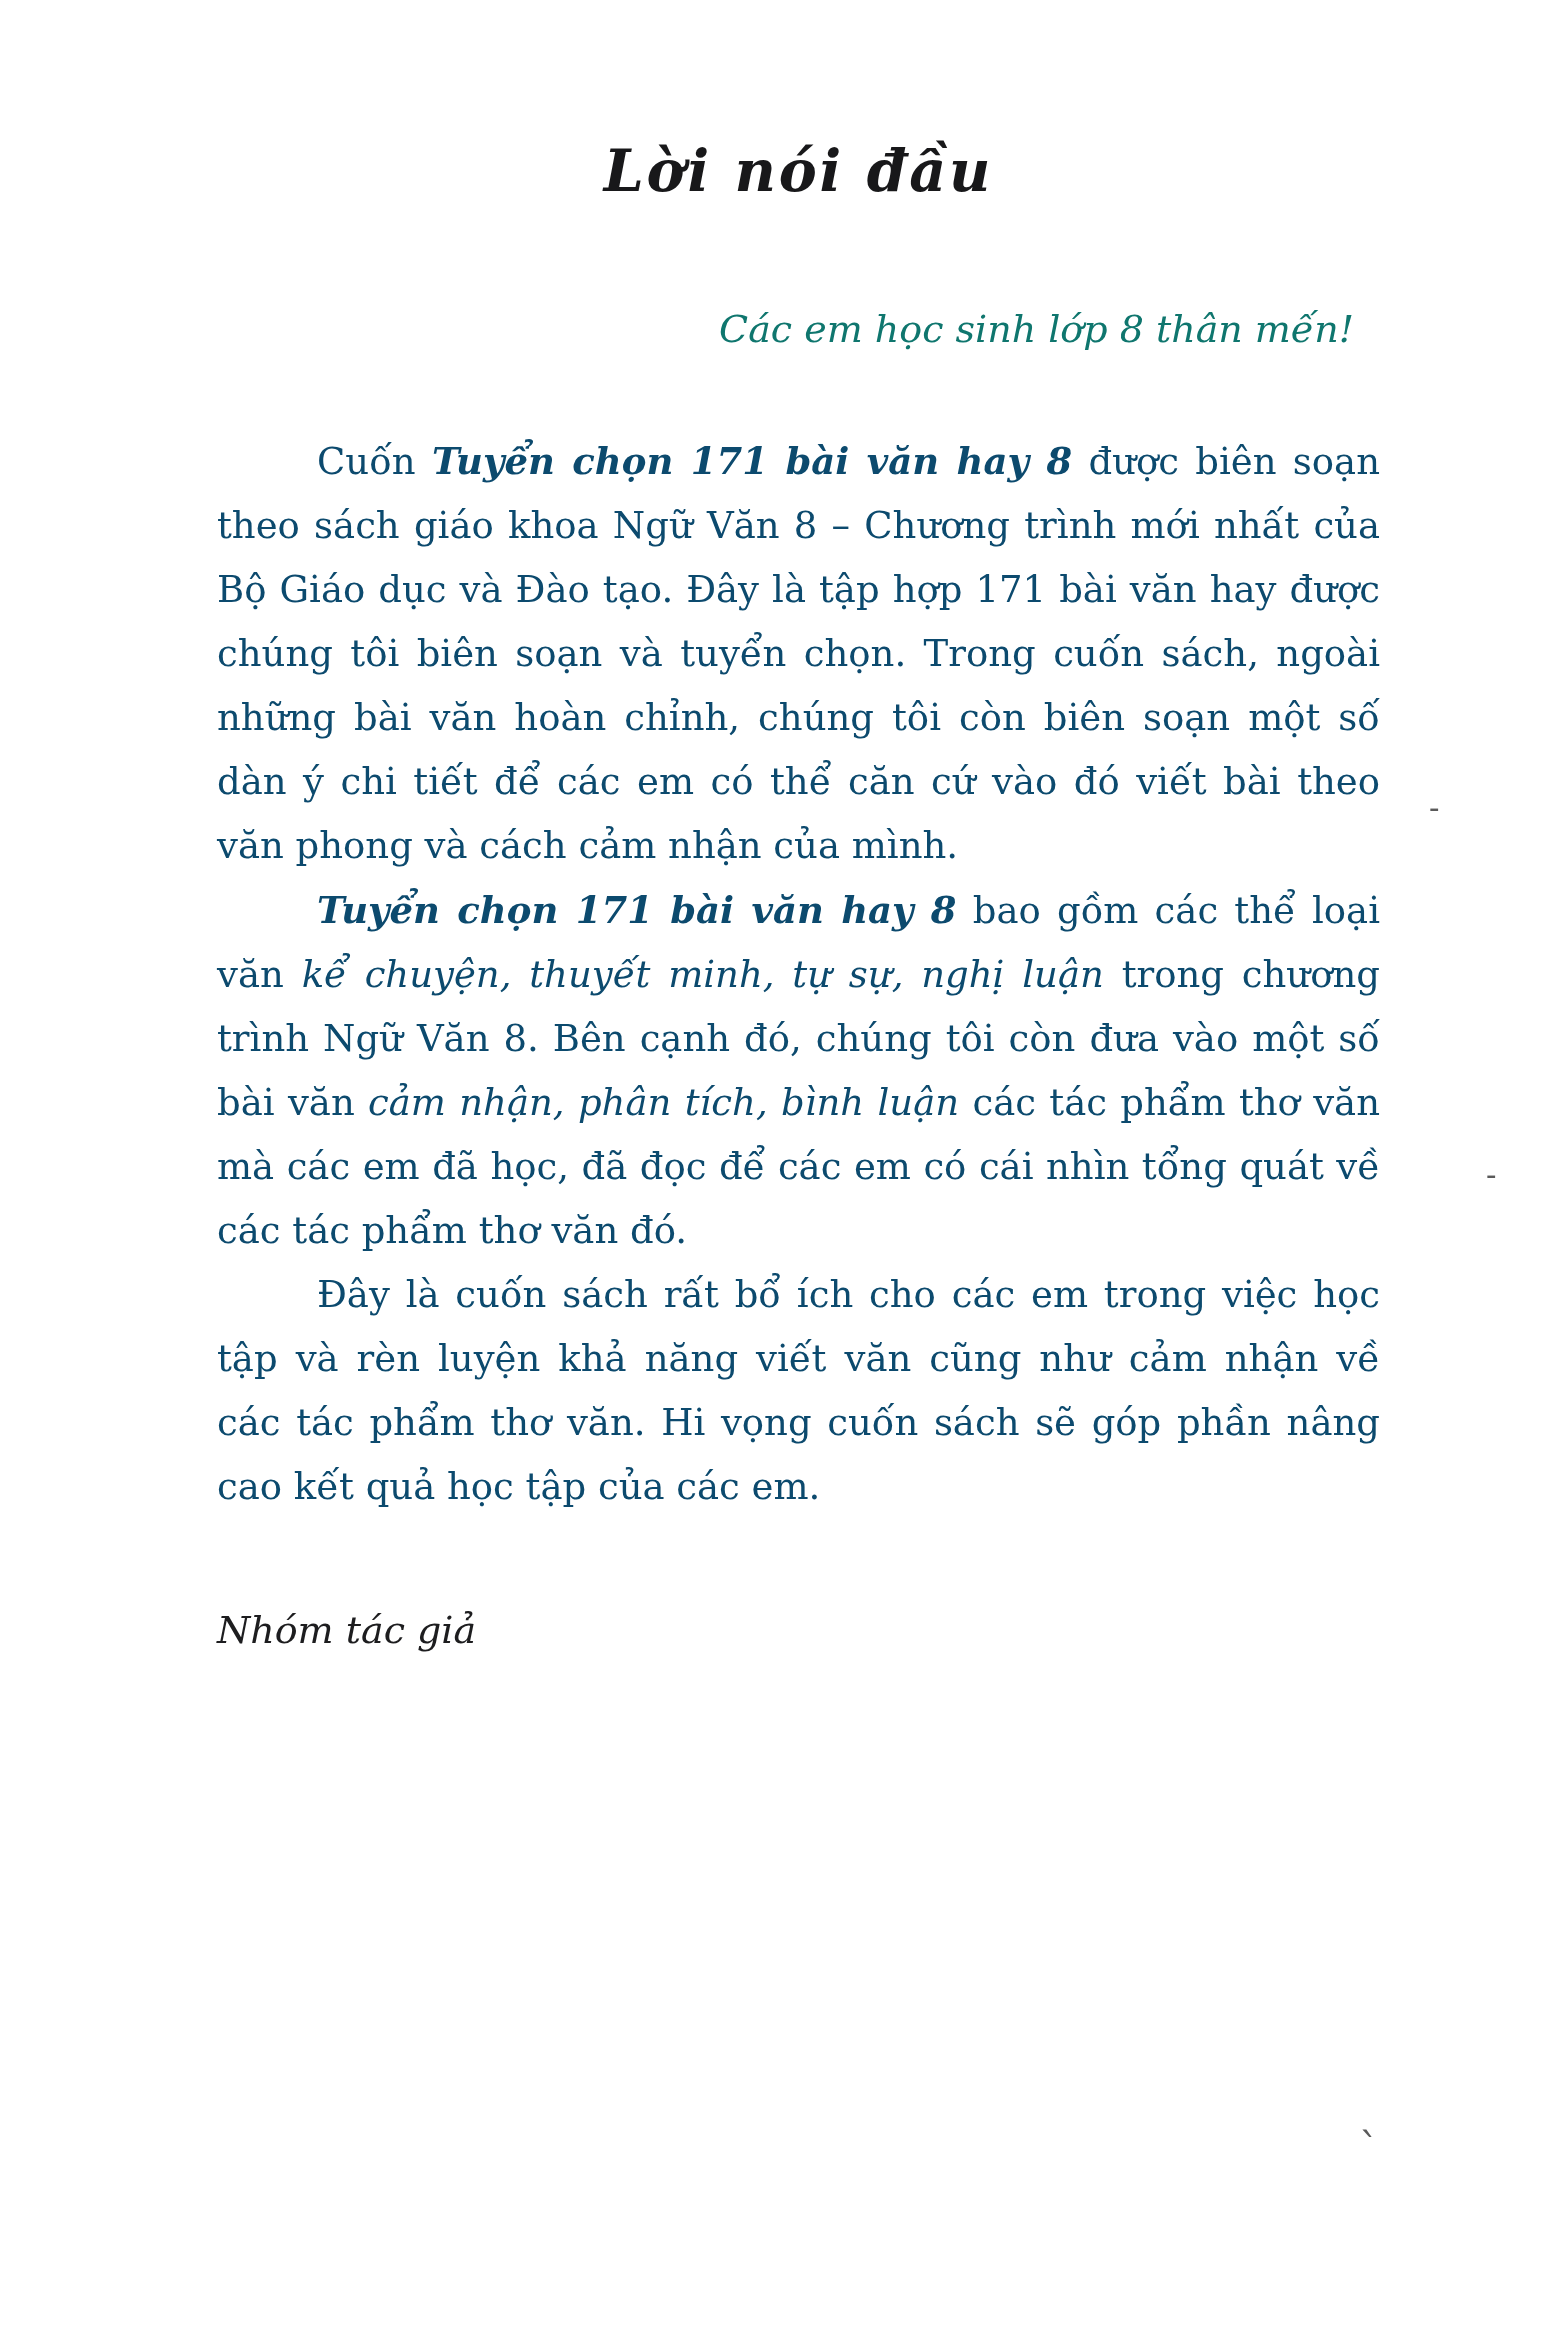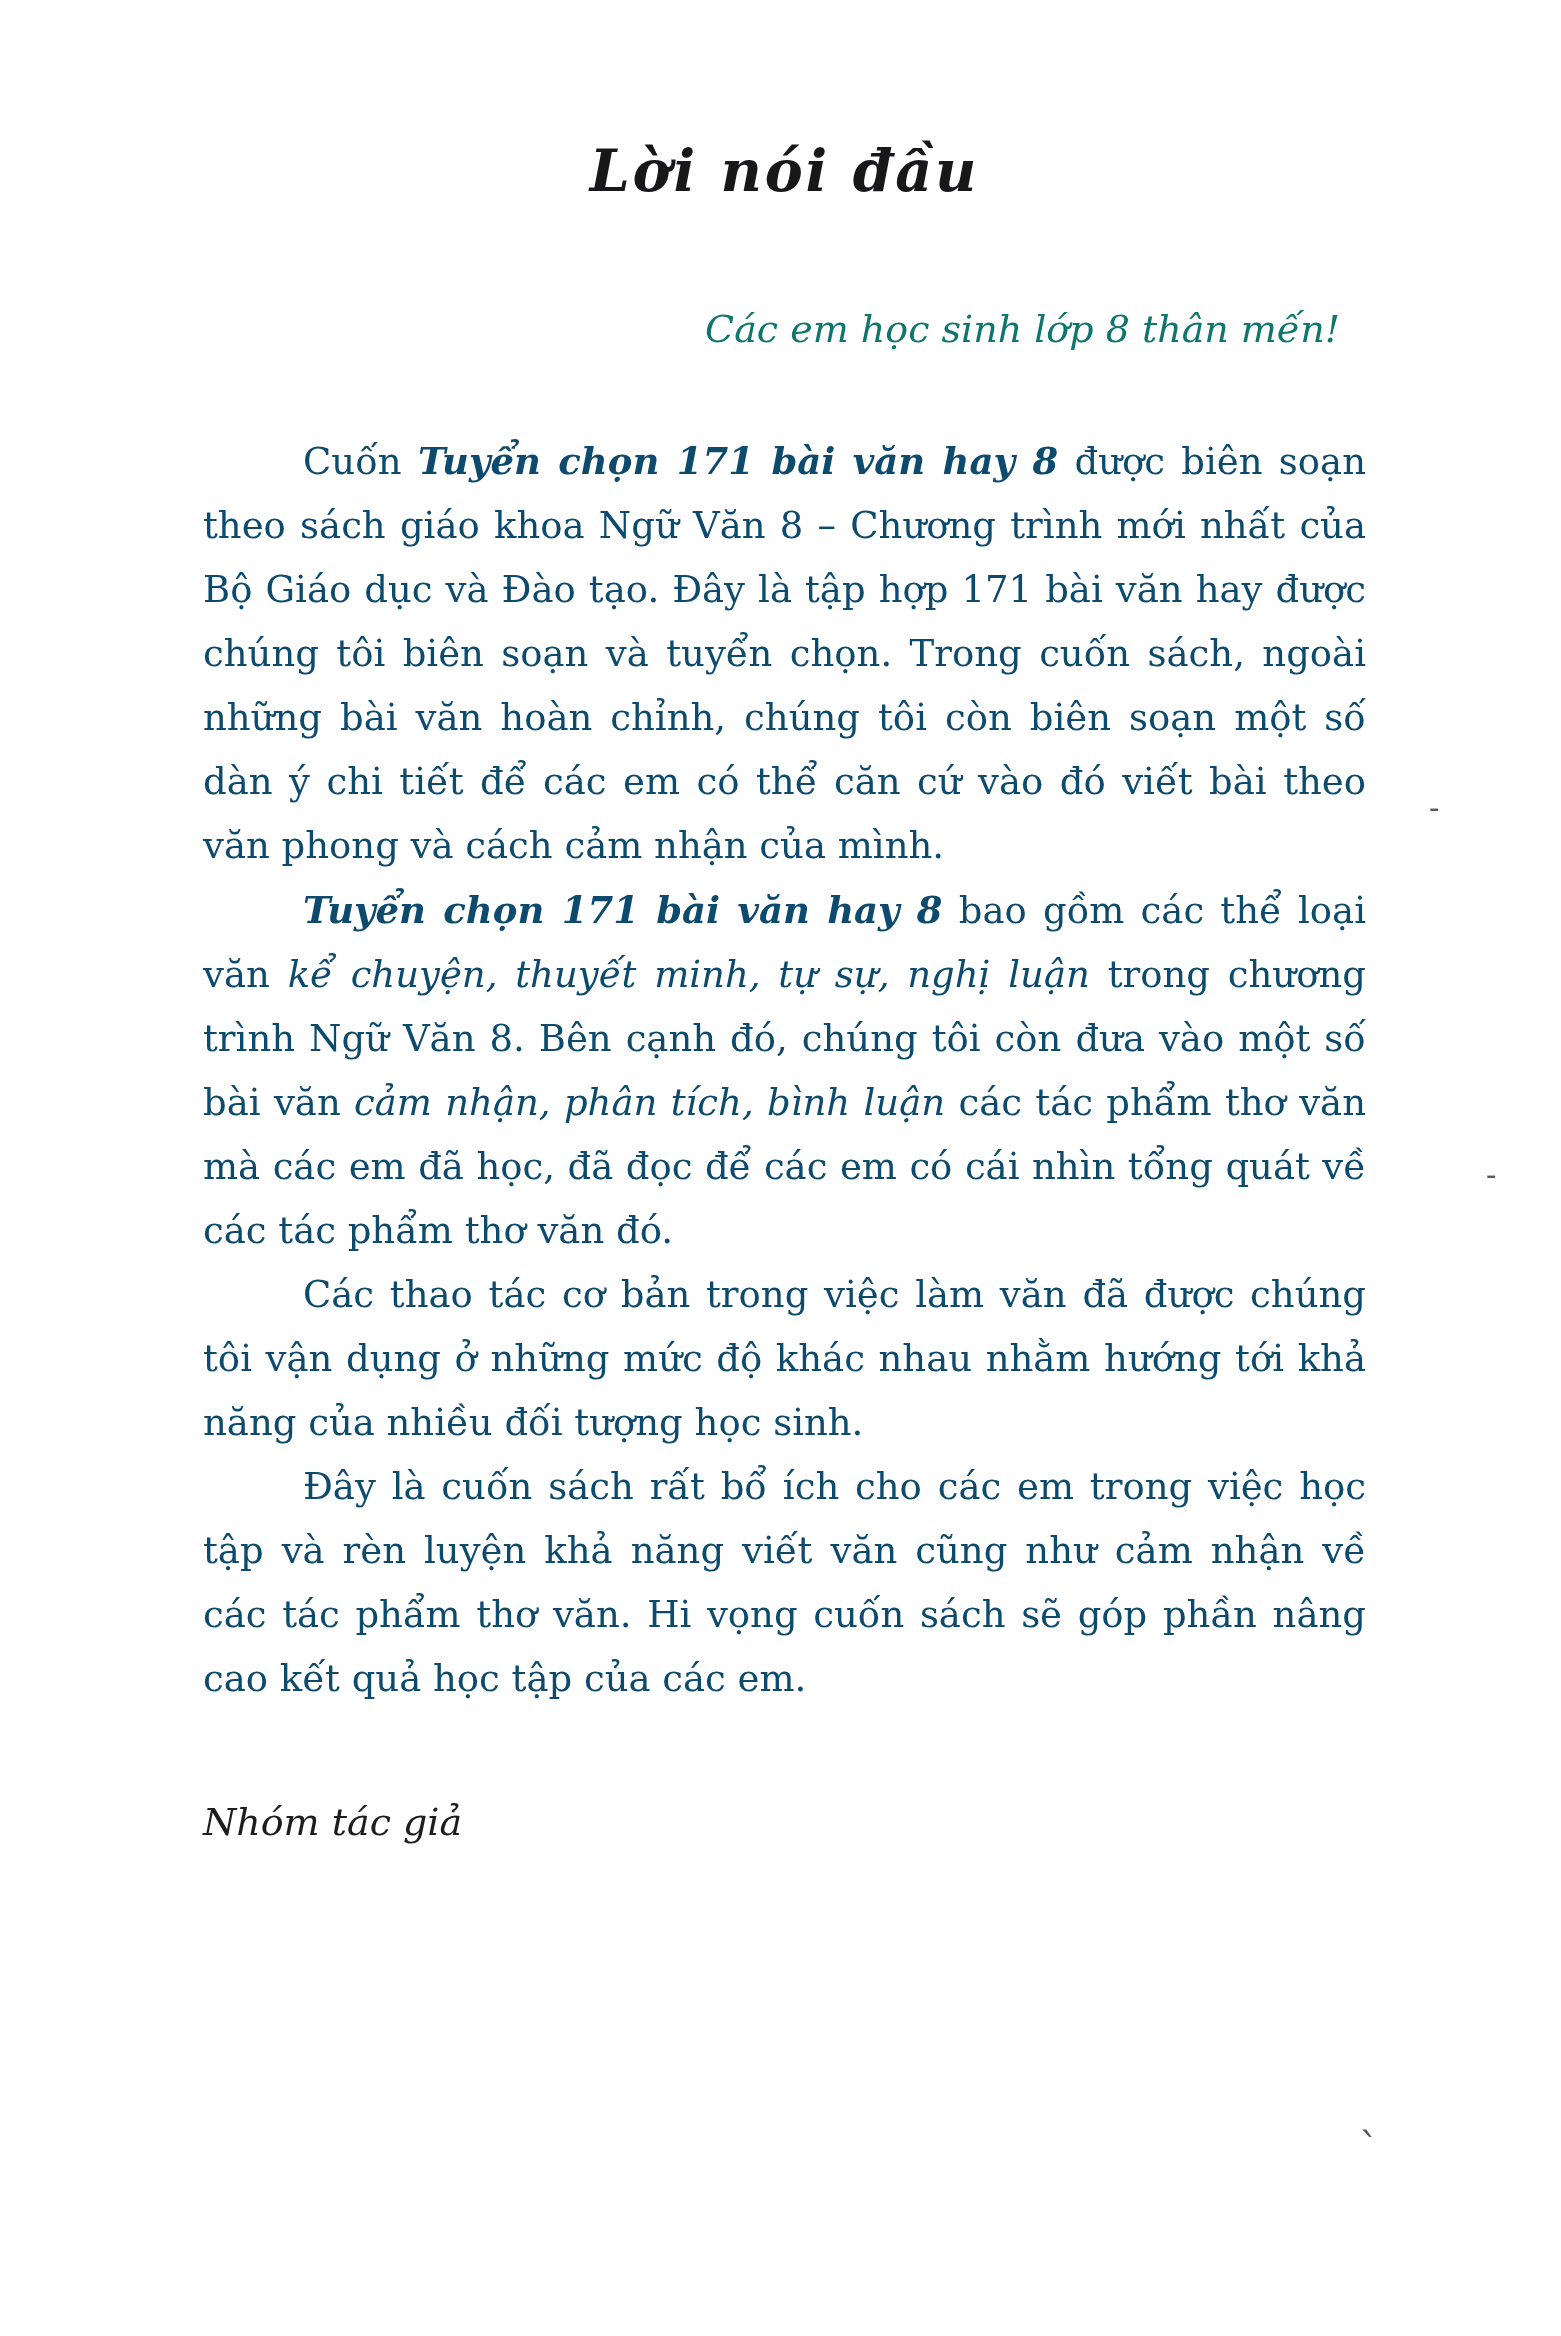--- a/index.html
+++ b/index.html
@@ -9,21 +9,21 @@
     width: 1562px;
     height: 2337px;
     margin: 0 auto;
     background: #ffffff;
     font-family: "DejaVu Serif", "Liberation Serif", serif;
     color: #1d1d1f;
     overflow: hidden;
   }
   .content {
     position: absolute;
-    left: 203px;
+    left: 217px;
     top: 137px;
     width: 1163px;
   }
   .title {
     font-family: "DejaVu Serif", serif;
     font-style: italic;
     font-weight: 700;
     font-size: 57px;
     letter-spacing: 2.8px;
     text-align: center;
@@ -73,21 +73,20 @@
     <h1 class="title">Lời nói đầu</h1>
 
     <p class="salutation">Các em học sinh lớp 8 thân mến!</p>
 
     <div class="body-text">
 
       <p><span>Cuốn </span><span class="bi">Tuyển chọn 171 bài văn hay 8</span><span> được biên soạn theo sách giáo khoa Ngữ Văn 8 – Chương trình mới nhất của Bộ Giáo dục và Đào tạo. Đây là tập hợp 171 bài văn hay được chúng tôi biên soạn và tuyển chọn. Trong cuốn sách, ngoài những bài văn hoàn chỉnh, chúng tôi còn biên soạn một số dàn ý chi tiết để các em có thể căn cứ vào đó viết bài theo văn phong và cách cảm nhận của mình.</span></p>
 
       <p><span class="bi">Tuyển chọn 171 bài văn hay 8</span><span> bao gồm các thể loại văn </span><span class="it">kể chuyện, thuyết minh, tự sự, nghị luận</span><span> trong chương trình Ngữ Văn 8. Bên cạnh đó, chúng tôi còn đưa vào một số bài văn </span><span class="it">cảm nhận, phân tích, bình luận</span><span> các tác phẩm thơ văn mà các em đã học, đã đọc để các em có cái nhìn tổng quát về các tác phẩm thơ văn đó.</span></p>
 
-      <p><span>Các thao tác cơ bản trong việc làm văn đã được chúng tôi vận dụng ở những mức độ khác nhau nhằm hướng tới khả năng của nhiều đối tượng học sinh.</span></p>
 
       <p><span>Đây là cuốn sách rất bổ ích cho các em trong việc học tập và rèn luyện khả năng viết văn cũng như cảm nhận về các tác phẩm thơ văn. Hi vọng cuốn sách sẽ góp phần nâng cao kết quả học tập của các em.</span></p>
 
 
     </div>
 
     <p class="signature">Nhóm tác giả</p>
 
   </div>
 

